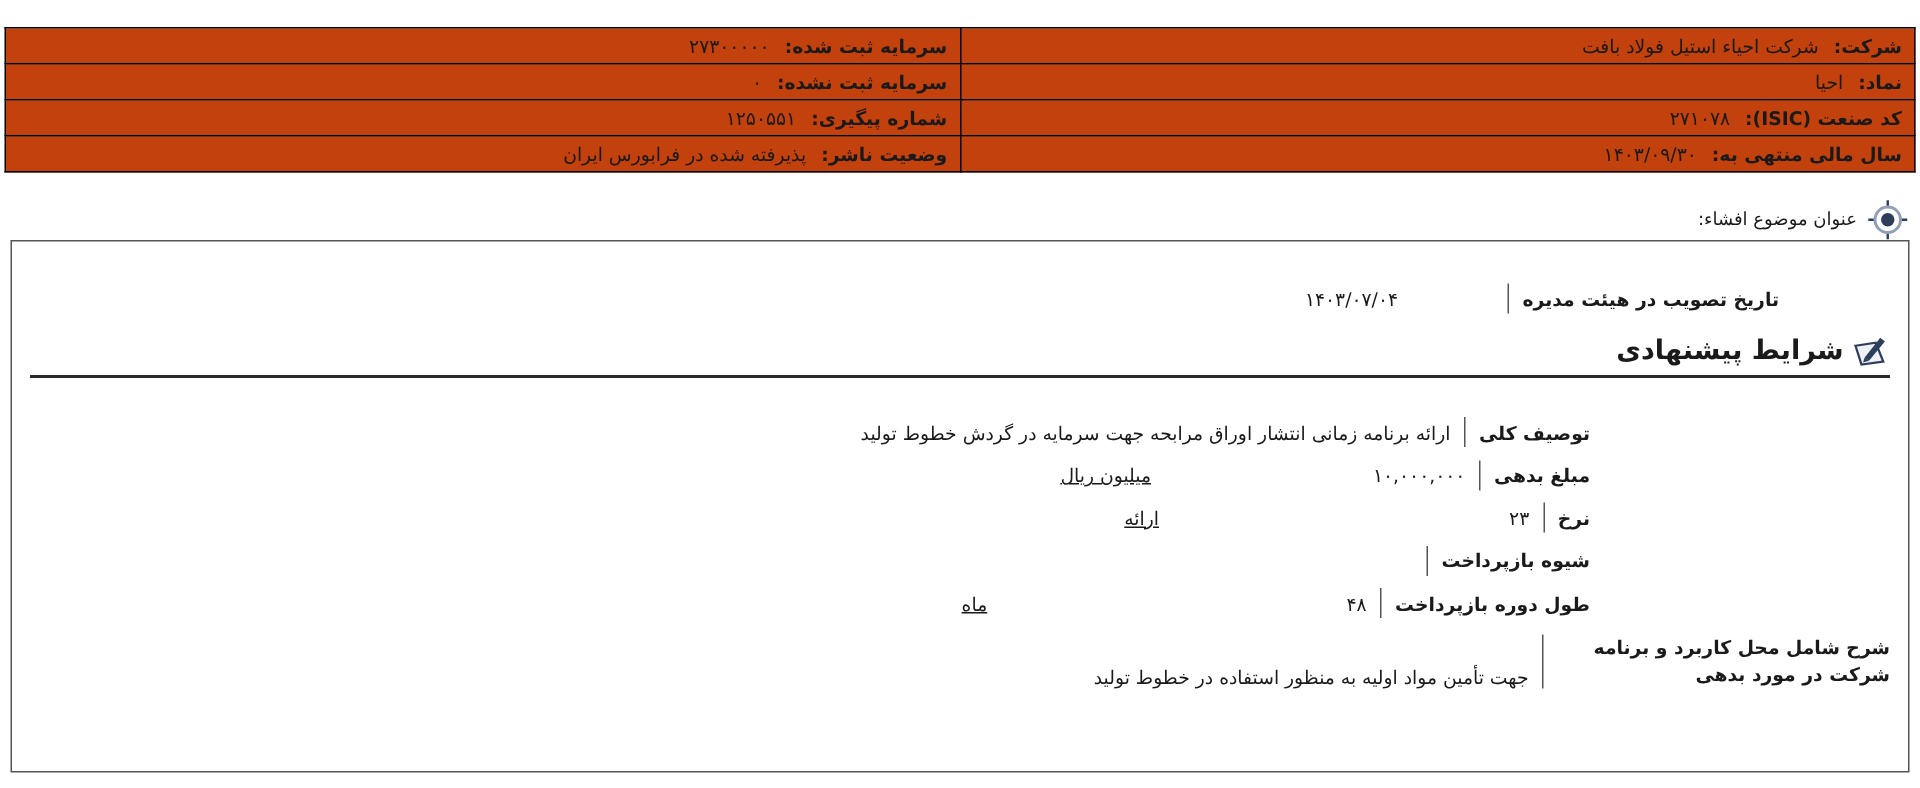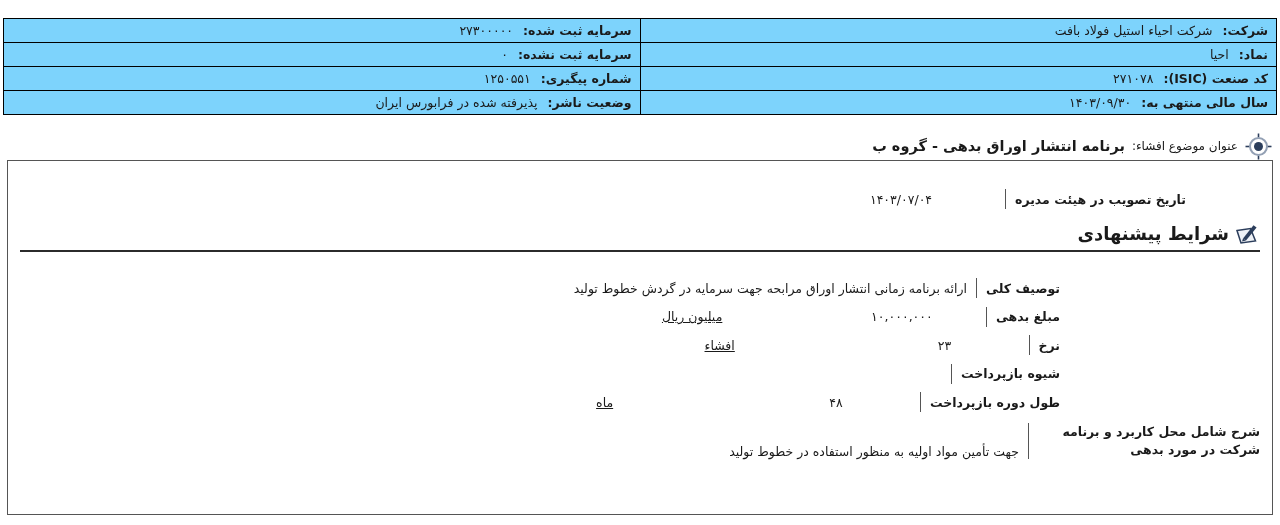--- a/index.html
+++ b/index.html
@@ -8,21 +8,21 @@
     width:1280px; height:525px; position:relative; overflow:hidden;
     font-family:"DejaVu Sans","Liberation Sans",sans-serif;
     color:#1a1a1a; direction:rtl;
   }
   
   .info-table {
     position:absolute; top:18px; right:3px; left:3px;
     border-collapse:collapse; table-layout:fixed; width:1274px;
   }
   .info-table td {
-    border:1px solid #000; background:#7dd3fc; height:24px;
+    border:1px solid #000; background:#c2410c; height:24px;
     padding:2px 8px 2px 4px; font-size:12.5px; white-space:nowrap;
     text-align:right; vertical-align:middle;
   }
   .lbl { font-weight:bold; }
   .val { margin-right:10px; font-weight:normal; }
   
   .subject {
     position:absolute; top:130px; right:8px; height:32px;
     display:flex; align-items:center; gap:7px;
   }
@@ -39,21 +39,21 @@
   .approval-row .alabel { font-weight:bold; }
   .approval-row .avalue { width:190px; text-align:center; }
   .section-head {
     margin:13px 13px 0 0; display:flex; align-items:center; gap:6px;
     font-size:18px; font-weight:bold;
   }
   .rule { margin:6px 12px 0 12px; border-top:2px solid #2b2b2b; }
   .terms { margin:22px 212px 0 0; }
   .terms .row { height:28.5px; }
   .tlabel { font-weight:bold; white-space:nowrap; }
-  .num  { width:150px; text-align:center;margin-left:45px; }
+  .num  { width:150px; text-align:right; }
   .unit { width:120px; text-align:left;text-decoration:underline; }
   .usage-row { margin:6px 12px 0 0; display:flex; align-items:flex-end; }
   .usage-row .ulabel {
     font-weight:bold; font-size:12.5px; width:222px; line-height:1.45;
     text-align:right;
   }
   .usage-row .vbar { height:36px; }
   .usage-row .uvalue { font-size:12.5px; }
   svg { display:block; }
 </style>
@@ -86,21 +86,20 @@
     <svg width="27" height="27" viewBox="0 0 27 27">
       <line x1="0.5" y1="13.5" x2="5" y2="13.5" stroke="#2c3e5c" stroke-width="1.6"></line>
       <line x1="22" y1="13.5" x2="26.5" y2="13.5" stroke="#2c3e5c" stroke-width="1.6"></line>
       <line x1="13.5" y1="0.5" x2="13.5" y2="4.5" stroke="#2c3e5c" stroke-width="1.6"></line>
       <line x1="13.5" y1="22.5" x2="13.5" y2="26.5" stroke="#2c3e5c" stroke-width="1.6"></line>
       <circle cx="13.5" cy="13.5" r="8.5" fill="#ffffff" stroke="#93a0b4" stroke-width="2"></circle>
       <circle cx="13.5" cy="13.5" r="4.5" fill="#2c3e5c"></circle>
     </svg>
   </span>
   <span class="prefix">عنوان موضوع افشاء:</span>
-  <span class="title">برنامه انتشار اوراق بدهی - گروه ب</span>
 </div>
 
 <div class="box">
 
   <div class="row approval-row">
     <span class="alabel">تاریخ تصویب در هیئت مدیره</span>
     <span class="vbar"></span>
     <span class="avalue">۱۴۰۳/۰۷/۰۴</span>
   </div>
 
@@ -126,21 +125,21 @@
     <div class="row">
       <span class="tlabel">مبلغ بدهی</span>
       <span class="vbar"></span>
       <span class="num">۱۰,۰۰۰,۰۰۰</span>
       <span class="unit">میلیون ریال</span>
     </div>
     <div class="row">
       <span class="tlabel">نرخ</span>
       <span class="vbar"></span>
       <span class="num">۲۳</span>
-      <span class="unit">افشاء</span>
+      <span class="unit">ارائه</span>
     </div>
     <div class="row">
       <span class="tlabel">شیوه بازپرداخت</span>
       <span class="vbar"></span>
     </div>
     <div class="row">
       <span class="tlabel">طول دوره بازپرداخت</span>
       <span class="vbar"></span>
       <span class="num">۴۸</span>
       <span class="unit">ماه</span>

